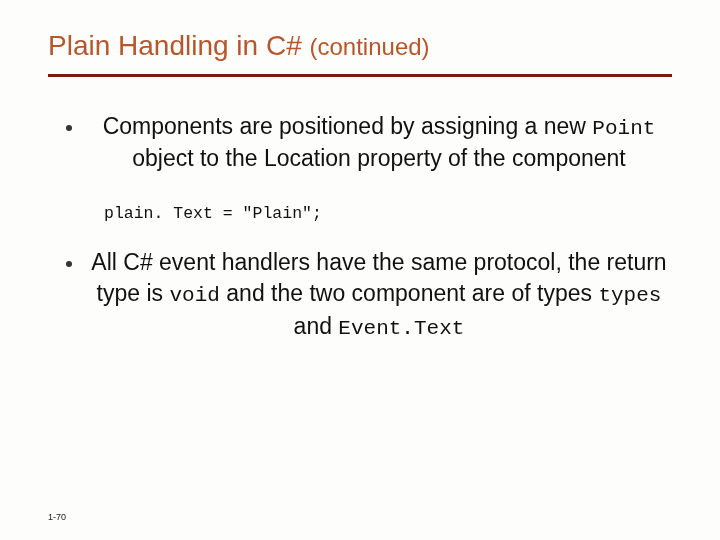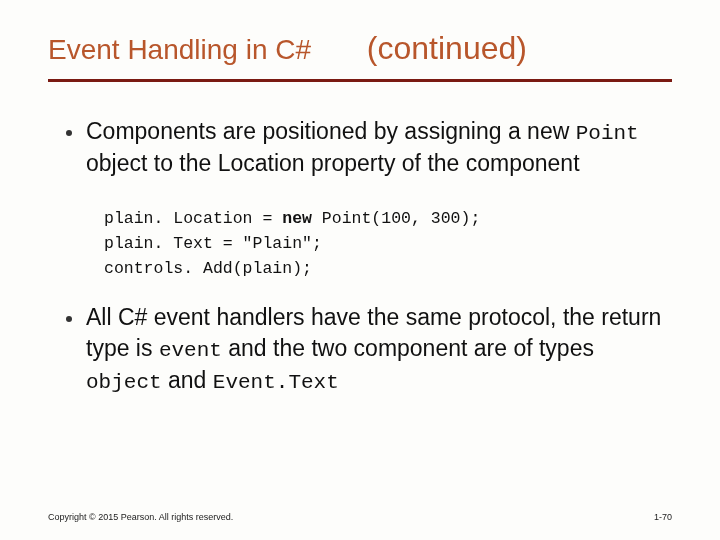--- a/index.html
+++ b/index.html
@@ -12,31 +12,31 @@
     padding: 30px 48px 0 48px;
   }
   .title {
     color: #b8562b;
     font-size: 28px;
     font-weight: 400;
     margin-bottom: 12px;
     letter-spacing: 0px;
   }
   .title .cont {
-    font-size: 32px;
-    margin-left: 48px;
+    font-size: 24px;
   }
   .rule {
     border: none;
     border-top: 3px solid #7a1a12;
     margin-bottom: 34px;
   }
   .bullet-row {
     display: flex;
     margin-bottom: 8px;
+    text-align: center;
   }
   .bullet-dot {
     width: 6px;
     height: 6px;
     background: #333;
     border-radius: 50%;
     margin-top: 14px;
     margin-left: 18px;
     margin-right: 14px;
     flex-shrink: 0;
@@ -70,42 +70,39 @@
     justify-content: space-between;
     font-family: Arial, sans-serif;
     font-size: 9px;
     color: #222;
   }
 </style>
 </head>
 <body>
 
 <div class="title">
-  <span>Event Handling in C# </span><span class="cont">(continued)</span>
+  <span>Plain Handling in C# </span><span class="cont">(continued)</span>
 </div>
 
 <hr class="rule">
 
 <div class="bullet-row">
   <div class="bullet-dot"></div>
   <div class="bullet-text">
     <span>Components are positioned by assigning a new </span><span class="mono">Point</span><span> object to the Location property of the component</span>
   </div>
 </div>
 
 <div class="code-block">
   <div class="gap"></div>
-  <div><span>plain. Location = </span><b>new</b><span> Point(100, 300);</span></div>
   <div>plain. Text = "Plain";</div>
-  <div>controls. Add(plain);</div>
 </div>
 
 <div class="bullet-row">
   <div class="bullet-dot"></div>
   <div class="bullet-text">
-    <span>All C# event handlers have the same protocol, the return type is </span><span class="mono">event</span><span> and the two component are of types </span><span class="mono">object</span><span> and </span><span class="mono">Event.Text</span>
+    <span>All C# event handlers have the same protocol, the return type is </span><span class="mono">void</span><span> and the two component are of types </span><span class="mono">types</span><span> and </span><span class="mono">Event.Text</span>
   </div>
 </div>
 
 <div class="footer">
-  <span>Copyright © 2015 Pearson. All rights reserved.</span>
   <span>1-70</span>
 </div>
 
 </body></html>

